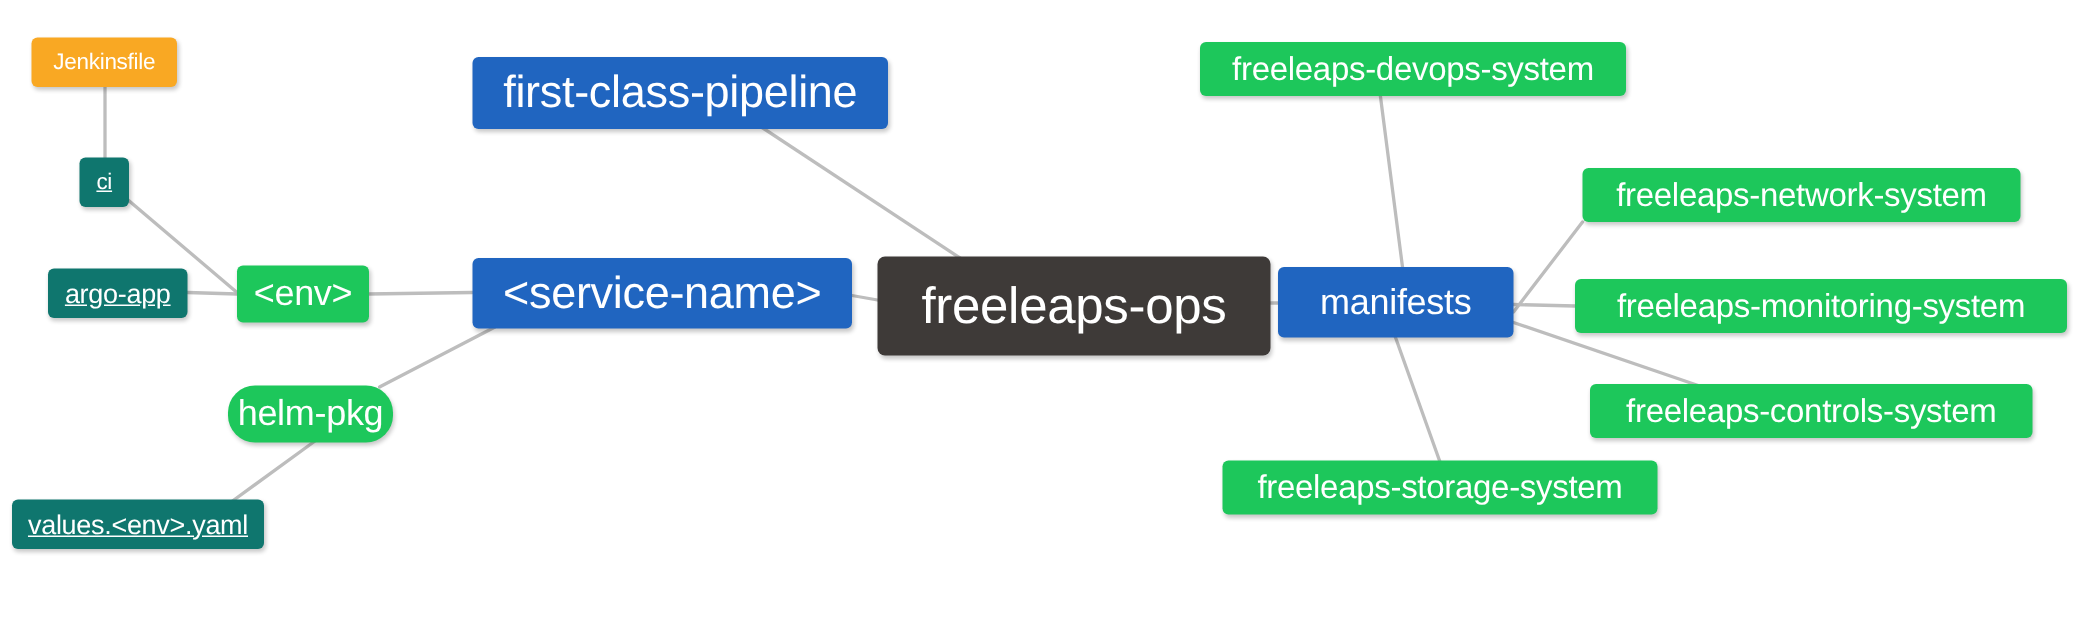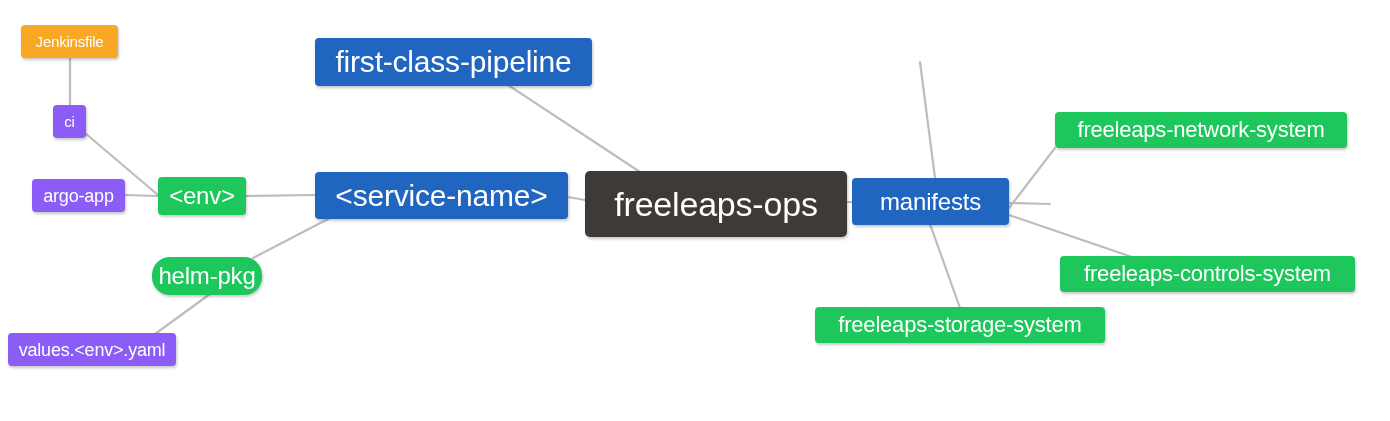--- a/index.html
+++ b/index.html
@@ -40,21 +40,21 @@
     box-shadow: 1px 2px 3px rgba(0,0,0,0.22);
     z-index: 2;
   }
   .n-root {
     background: #3e3a38;
     border-radius: 5px;
     font-size: 34px;
   }
   .n-blue   { background: #2065c0; }
   .n-green  { background: #1dc75b; }
-  .n-red    { background: #8b5cf6; }
+  .n-red    { background: #0f766e; text-decoration: underline; }
   .n-orange { background: #f9a823; }
 
   .sz-xl  { font-size: 34px; }
   .sz-lg  { font-size: 30px; }
   .sz-md  { font-size: 24px; }
   .sz-sm  { font-size: 22px; }
   .sz-xs  { font-size: 18px; }
   .sz-xxs { font-size: 15px; }
 </style>
 </head>
@@ -128,25 +128,31 @@
   </div>
 
   <div class="node n-root sz-xl" style="left:585px; top:171px; width:262px; height:66px;">
     <span>freeleaps-ops</span>
   </div>
 
   <div class="node n-blue sz-md" style="left:852px; top:178px; width:157px; height:47px;">
     <span>manifests</span>
   </div>
 
+  <div class="node n-green sz-sm" style="left:800px; top:28px; width:284px; height:36px;">
+    <span>freeleaps-devops-system</span>
+  </div>
 
   <div class="node n-green sz-sm" style="left:1055px; top:112px; width:292px; height:36px;">
     <span>freeleaps-network-system</span>
   </div>
 
+  <div class="node n-green sz-sm" style="left:1050px; top:186px; width:328px; height:36px;">
+    <span>freeleaps-monitoring-system</span>
+  </div>
 
   <div class="node n-green sz-sm" style="left:1060px; top:256px; width:295px; height:36px;">
     <span>freeleaps-controls-system</span>
   </div>
 
   <div class="node n-green sz-sm" style="left:815px; top:307px; width:290px; height:36px;">
     <span>freeleaps-storage-system</span>
   </div>
 
 </div>

